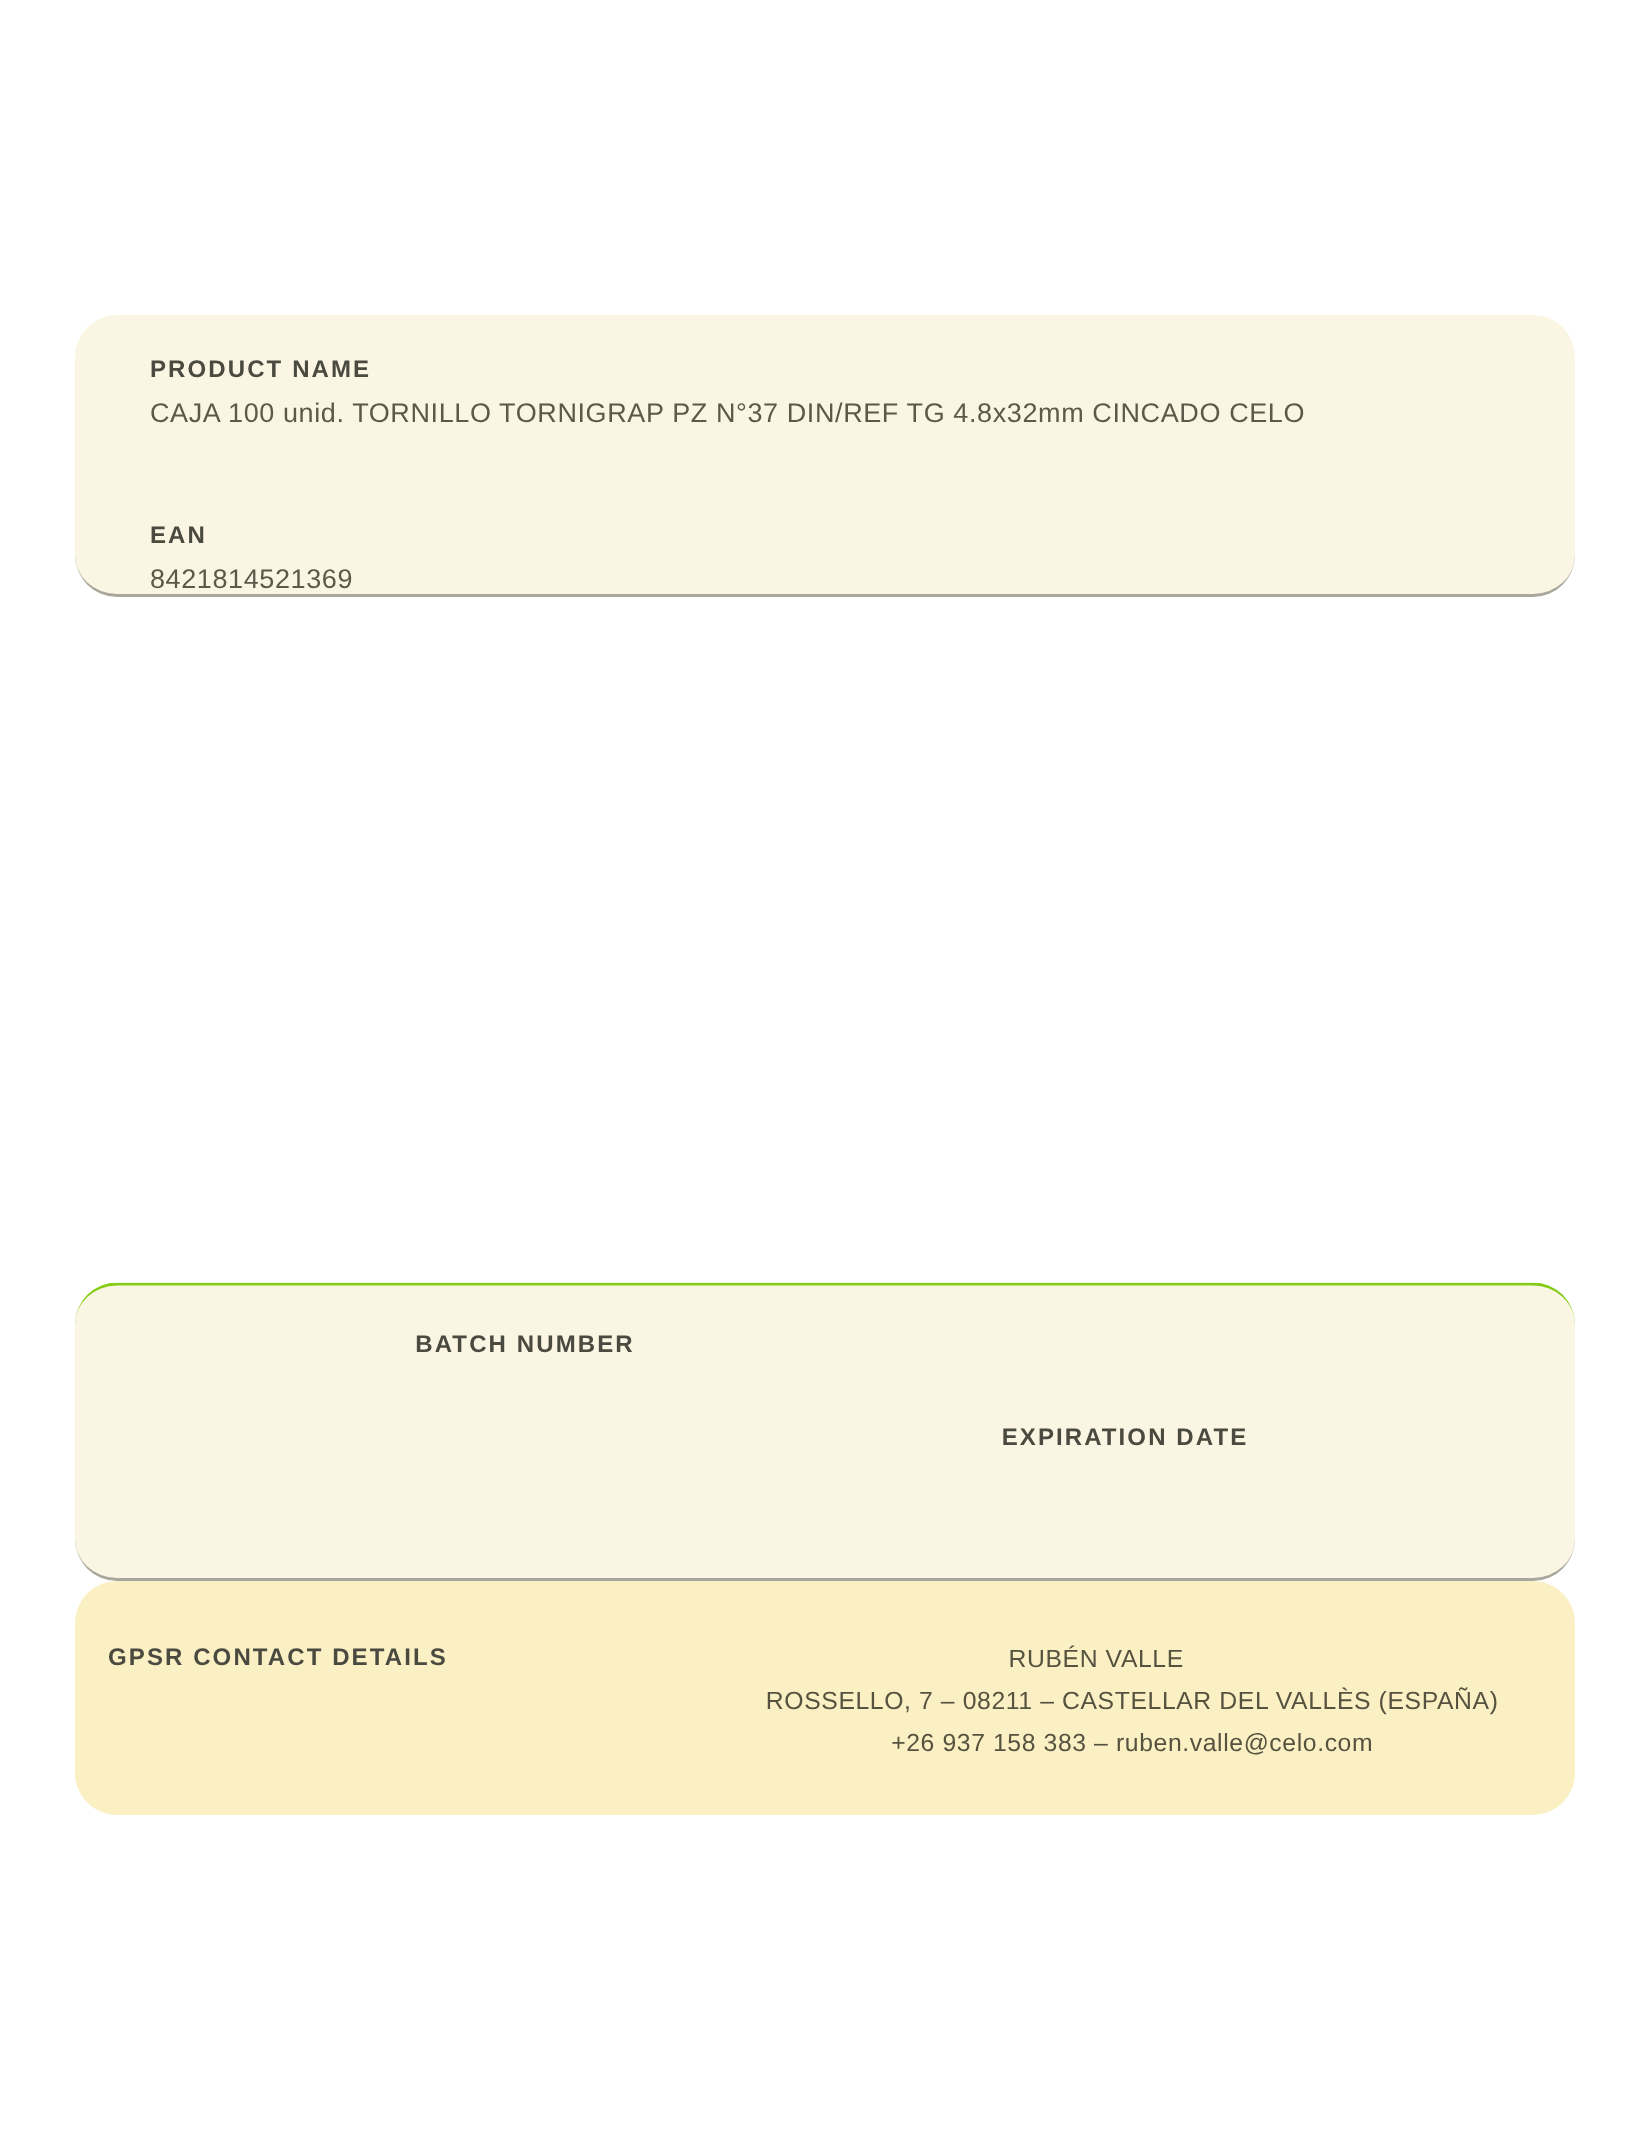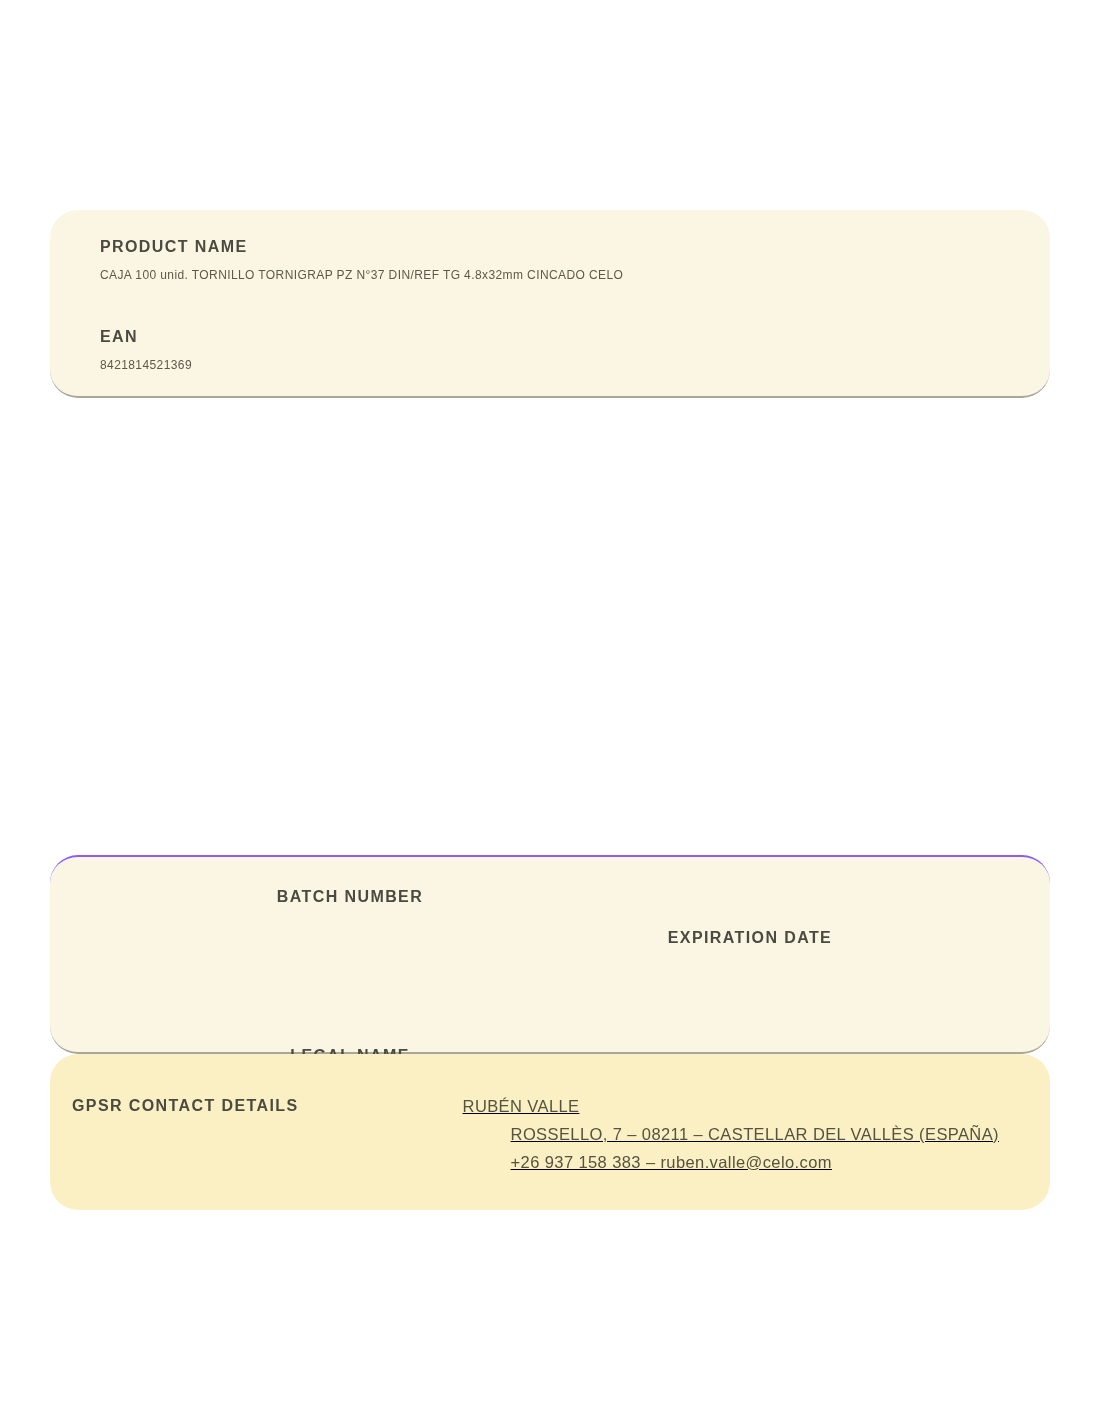--- a/index.html
+++ b/index.html
@@ -16,57 +16,56 @@
   }
   .section-product {
     top: 210px; height: 188px;
     background: #fbf6e3;
     border-bottom: 2px solid #a9a69b;
     padding: 27px 50px 0 50px;
   }
   .section-trace {
     top: 855px; height: 199px;
     background: #fbf6e3;
-    border-top: 2px solid #8b5cf6;
+    border-top: 2px solid #84cc16;
     border-bottom: 2px solid #a9a69b;
     padding: 30px 100px 0 100px;
   }
   .section-gpsr {
     top: 1054px; height: 156px;
     background: #fbf0c3;
     padding: 42px 51px 0 22px;
     display: flex;
     justify-content: space-between;
     align-items: flex-start;
   }
   .field-label {
     font-size: 16px;
     font-weight: bold;
     letter-spacing: 1.4px;
     color: #4b4a40;
     line-height: 20px;
   }
   .field-value {
-    font-size: 12px;
+    font-size: 18px;
     letter-spacing: 0.4px;
     color: #5c594b;
     line-height: 22px;
     margin-top: 7px;
     min-height: 22px;
   }
-  .field + .field { margin-top: 41px; }
+  .field + .field { margin-top: 62px; }
   .two-col {
     display: grid;
     grid-template-columns: 1fr 1fr;
     text-align: center;
   }
   .row-gap { margin-top: 69px; }
   .gpsr-right {
-    text-align: left;
-    text-decoration: underline;
+    text-align: center;
   }
   .gpsr-line {
     font-size: 16.5px;
     letter-spacing: 0.4px;
     color: #55523f;
     line-height: 20px;
   }
   .gpsr-line + .gpsr-line { margin-top: 8px; margin-left: 48px; }
 </style>
 </head>

